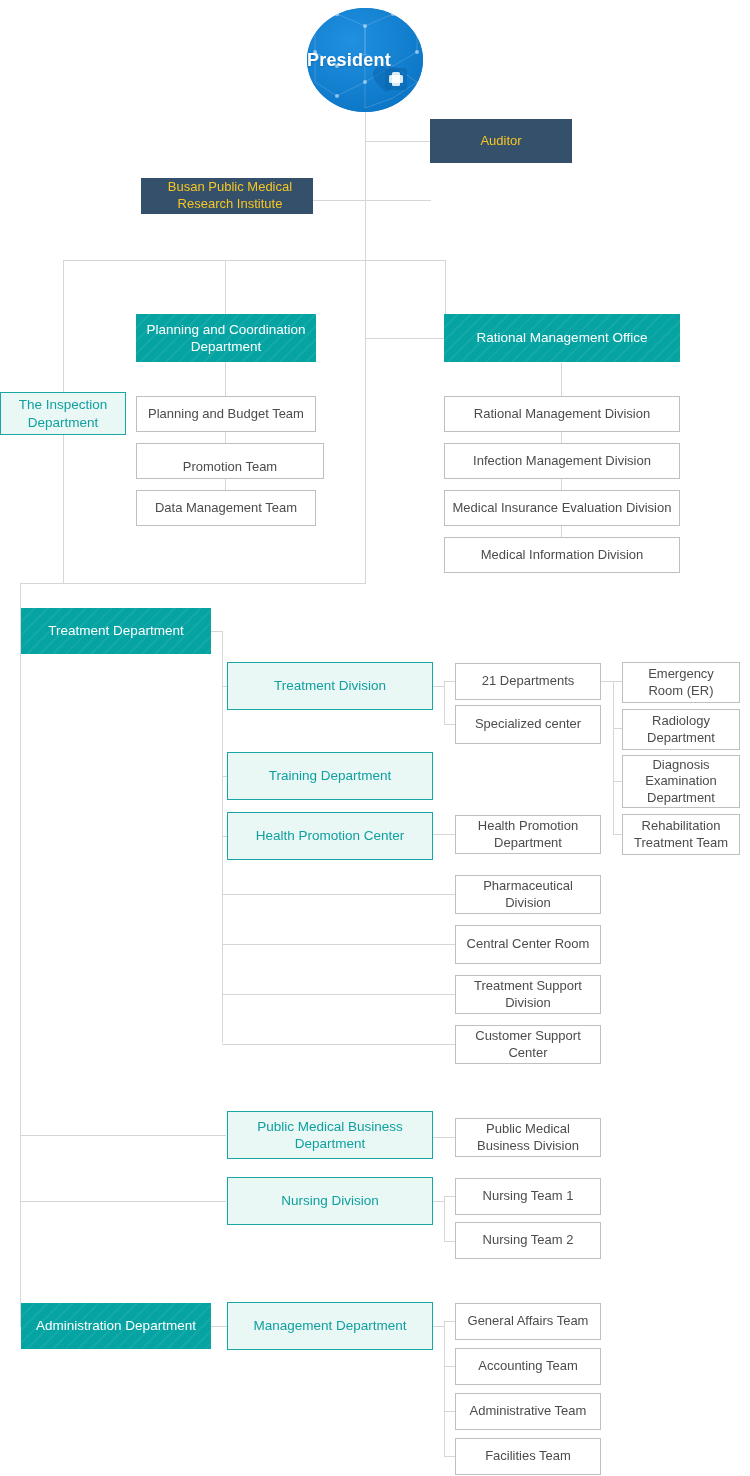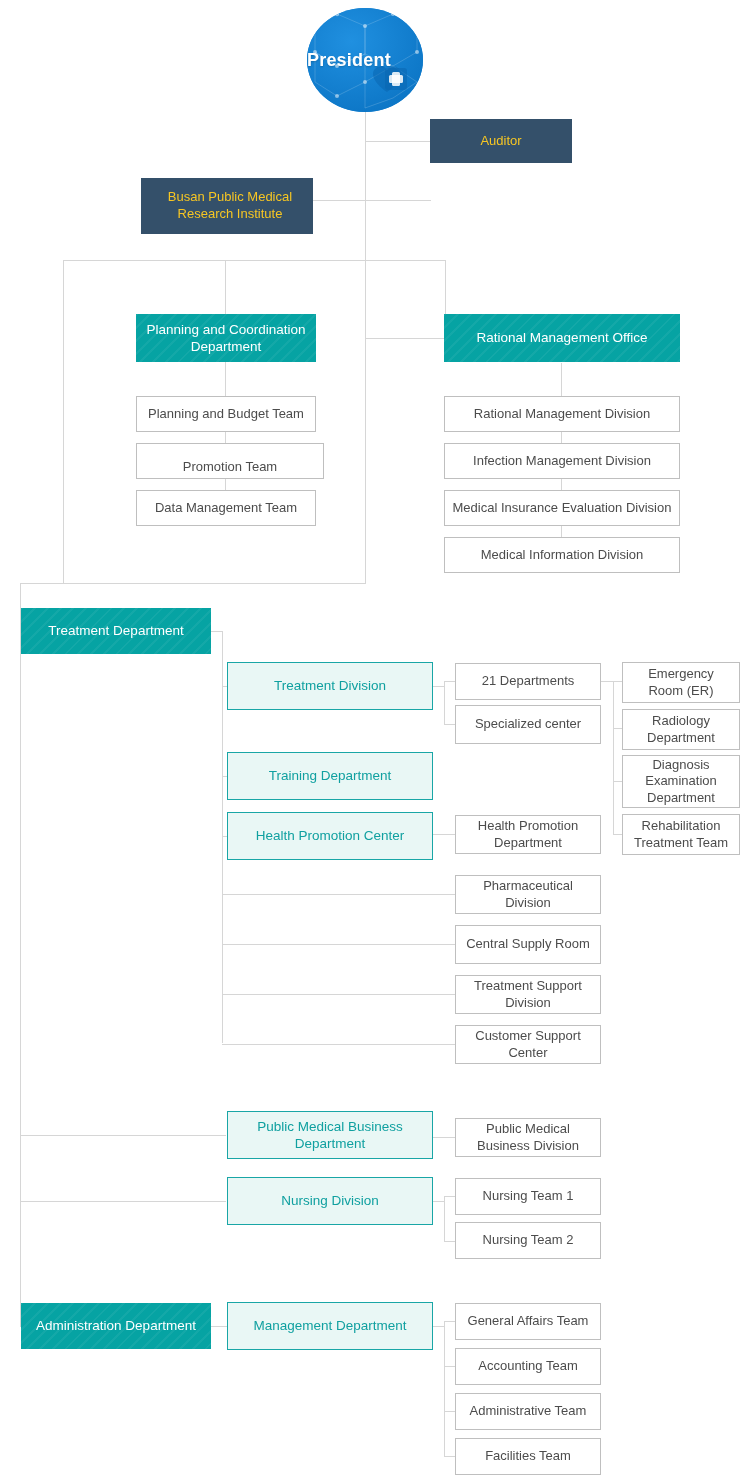--- a/index.html
+++ b/index.html
@@ -214,24 +214,27 @@
       </g>
     </svg>
     <div class="label">President</div>
   </div>
 
   <div class="node navy" style="left:430px;top:119px;width:142px;height:44px;">
     <span>Auditor</span>
   </div>
 
 
-  <div class="node navy" style="left:141px;top:178px;width:172px;height:56px;padding-left:12px;">
+  <div class="node navy" style="left:141px;top:178px;width:172px;height:36px;padding-left:12px;">
     <span>Busan Public Medical Research Institute</span>
   </div>
 
+  <div class="node lightteal" style="left:0px;top:392px;width:126px;height:43px;">
+    <span>The Inspection Department</span>
+  </div>
 
   <div class="node teal" style="left:136px;top:314px;width:180px;height:48px;">
     <span>Planning and Coordination Department</span>
   </div>
 
   <div class="node plain" style="left:136px;top:396px;width:180px;height:36px;">
     <span>Planning and Budget Team</span>
   </div>
   <div class="node plain" style="left:136px;top:443px;width:188px;height:36px;align-items:flex-end;">
     <span>Promotion Team</span>
@@ -283,21 +286,21 @@
   <div class="node plain" style="left:455px;top:705px;width:146px;height:39px;">
     <span>Specialized center</span>
   </div>
   <div class="node plain" style="left:455px;top:815px;width:146px;height:39px;">
     <span>Health Promotion Department</span>
   </div>
   <div class="node plain" style="left:455px;top:875px;width:146px;height:39px;">
     <span>Pharmaceutical Division</span>
   </div>
   <div class="node plain" style="left:455px;top:925px;width:146px;height:39px;">
-    <span>Central Supply Room</span>
+    <span>Central Center Room</span>
   </div>
   <div class="node plain" style="left:455px;top:975px;width:146px;height:39px;">
     <span>Treatment Support Division</span>
   </div>
   <div class="node plain" style="left:455px;top:1025px;width:146px;height:39px;">
     <span>Customer Support Center</span>
   </div>
   <div class="node plain" style="left:455px;top:1118px;width:146px;height:39px;">
     <span>Public Medical Business Division</span>
   </div>

